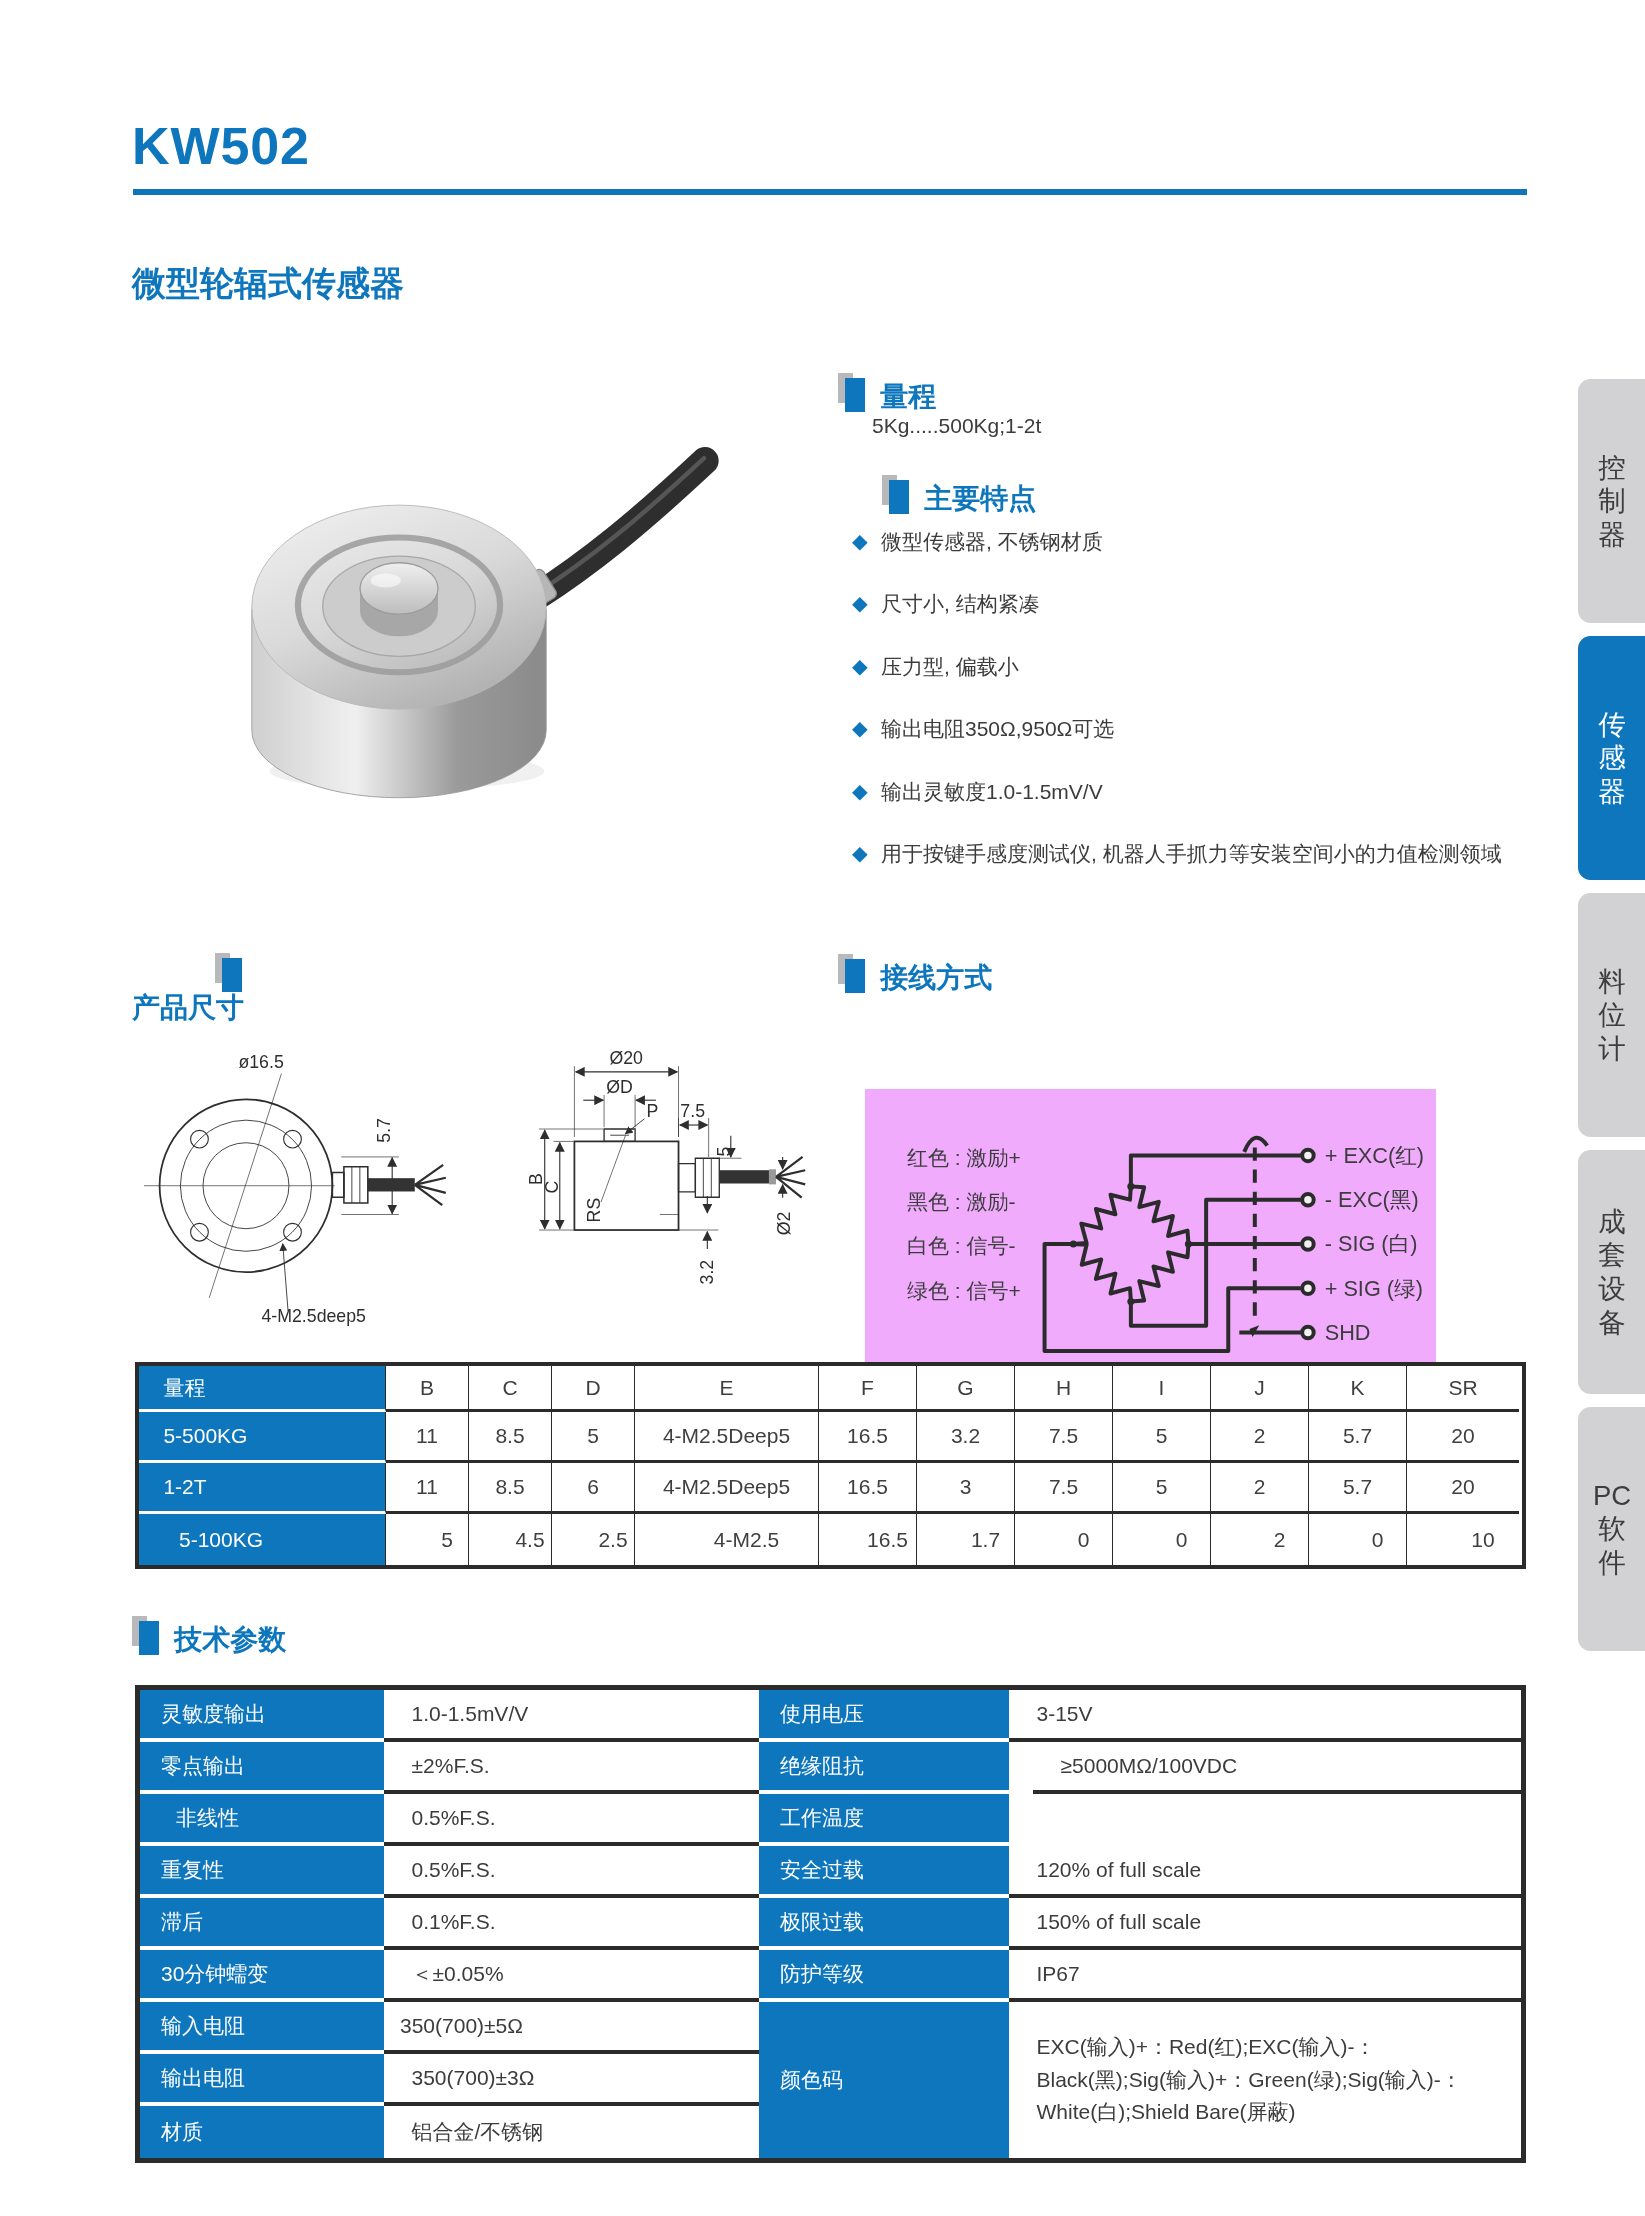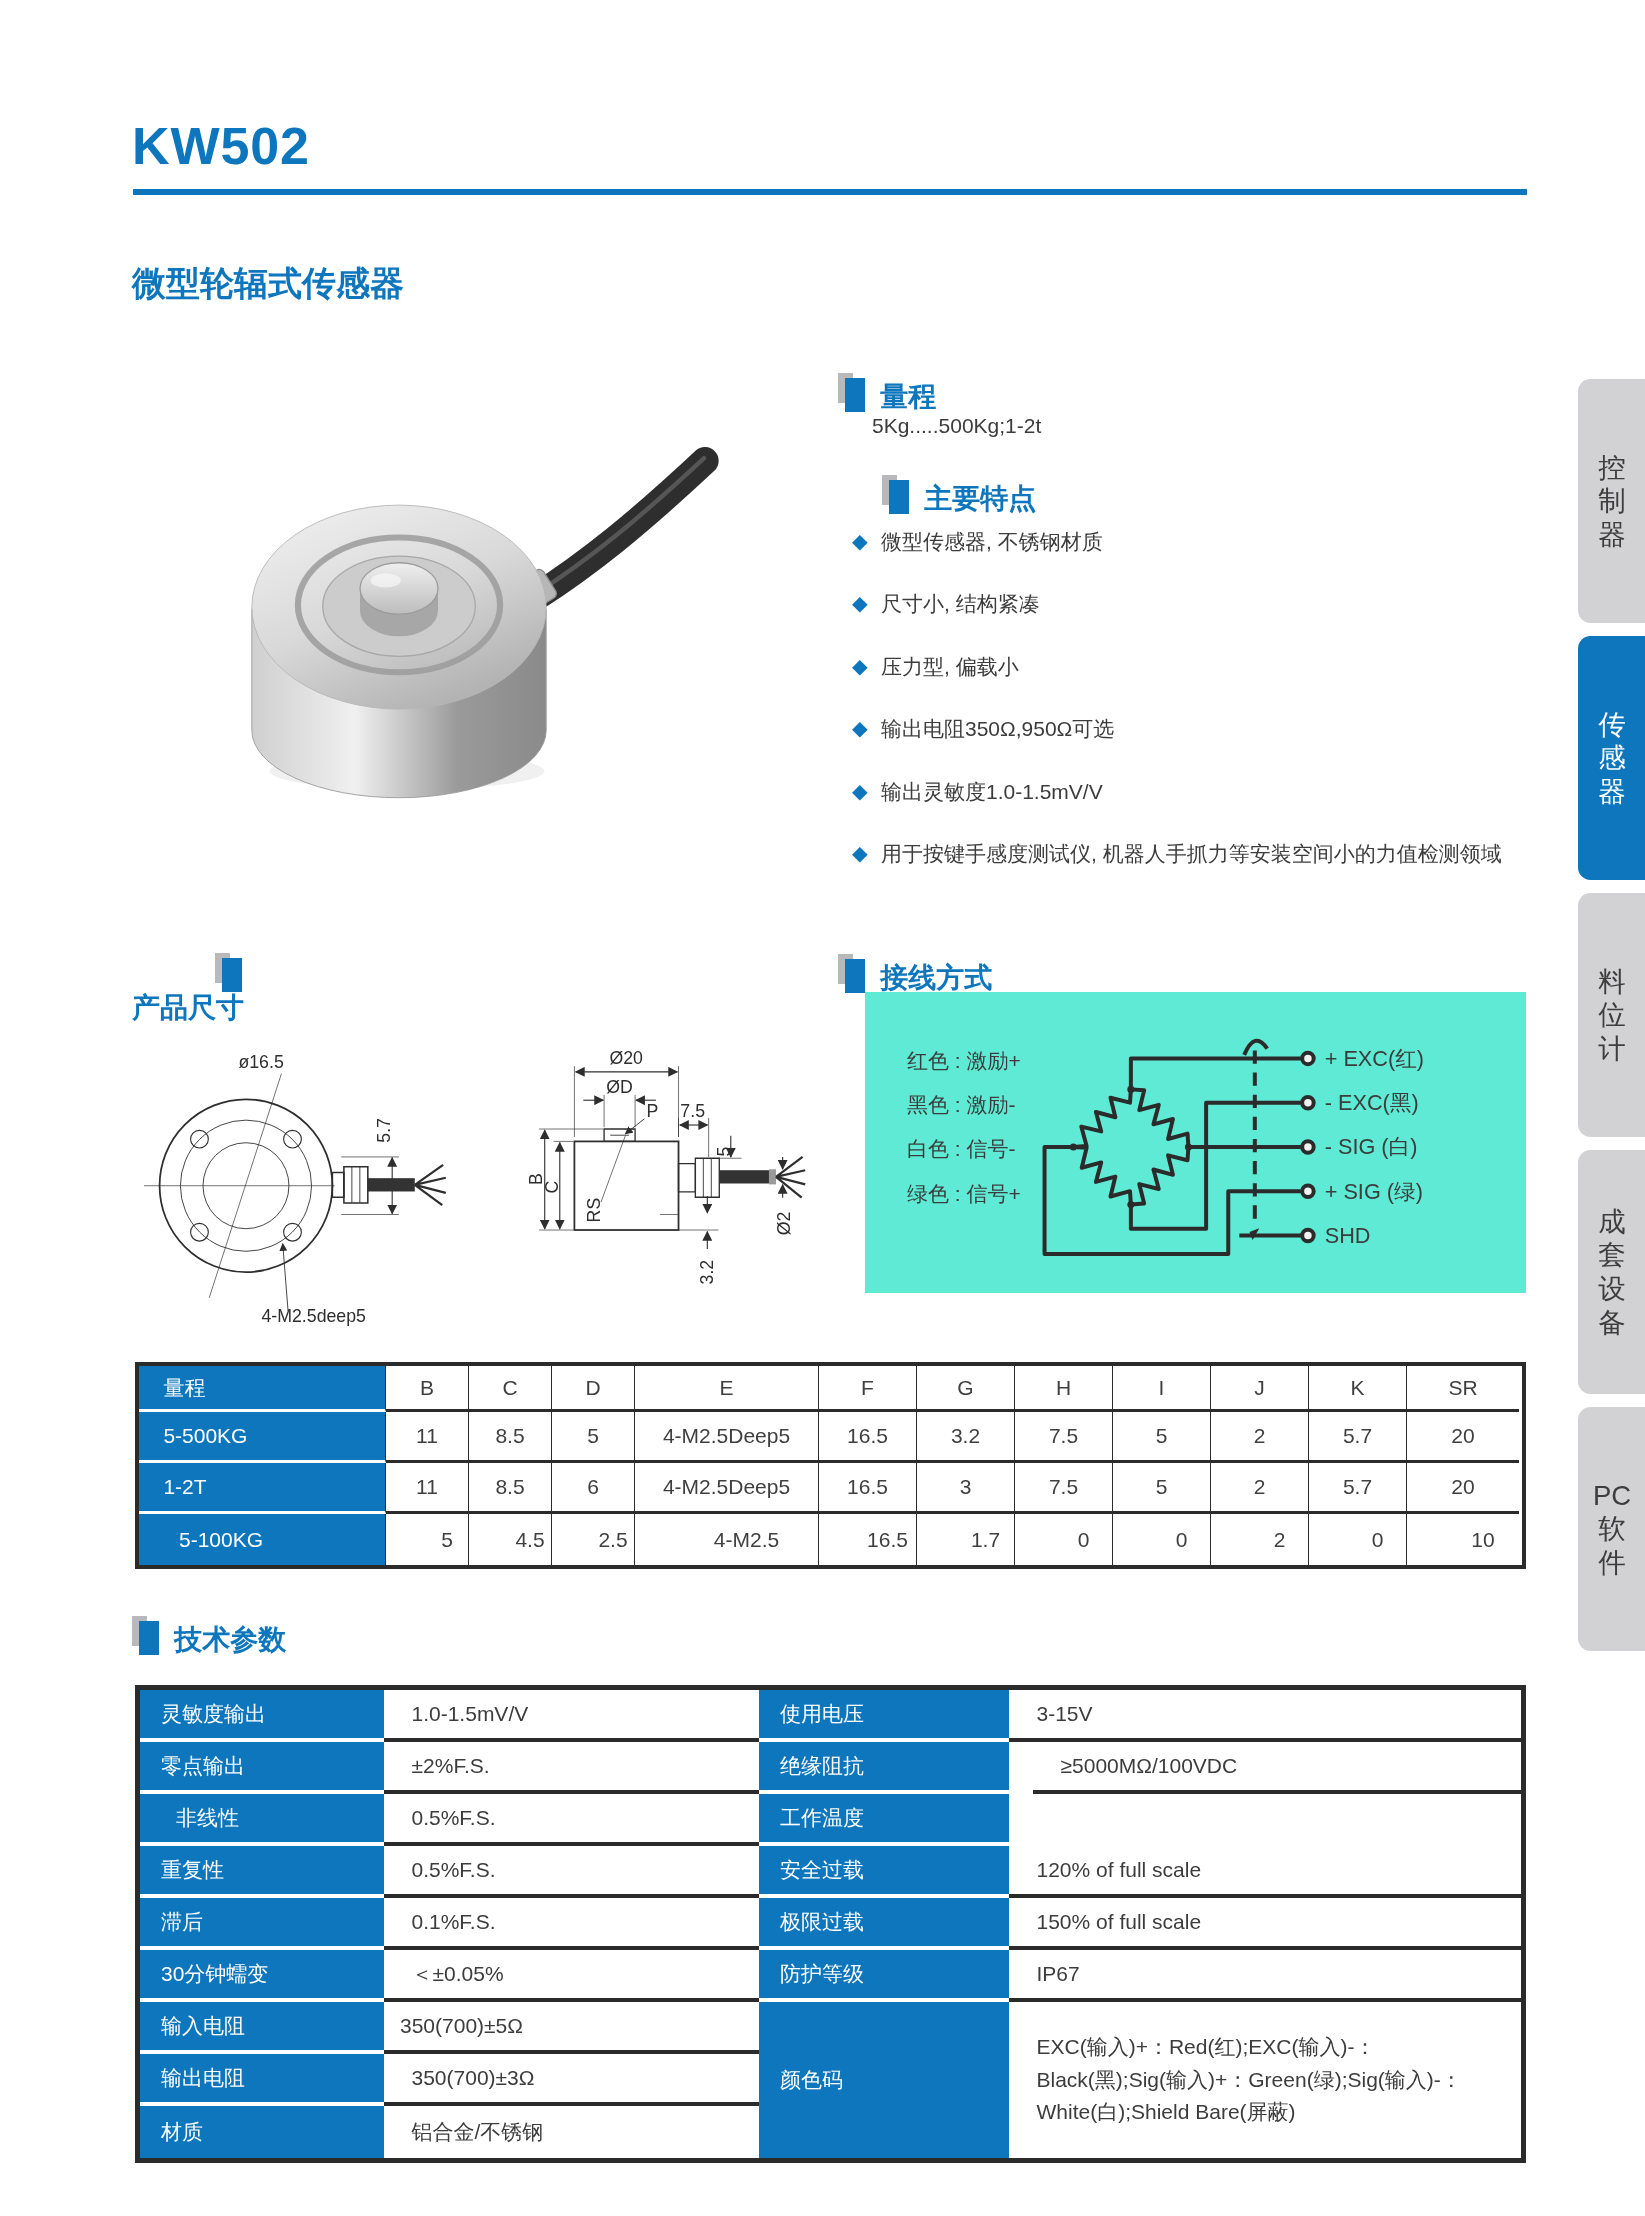--- a/index.html
+++ b/index.html
@@ -23,21 +23,21 @@
 
   .features { position:absolute; left:852px; top:527px; width:669px; list-style:none; }
   .features li { display:flex; align-items:flex-start; margin-bottom:32px; font-size:21px; line-height:1.45; color:#3c3c3c; }
   .features .dia { color:#0d76bc; font-size:20.4px; margin-right:13.3px; line-height:1.45; flex:0 0 auto; }
 
   .photo { position:absolute; left:133px; top:412px; width:634px; height:470px; }
 
   .draw { position:absolute; }
   .dtext { font-size:40px; fill:#2e2e2e; font-family:"Liberation Sans","DejaVu Sans",sans-serif; }
 
-  .wiring-panel { position:absolute; left:865px; top:992px; width:661px; height:301px; background:#5eead4; }
+  .wiring-panel { position:absolute; left:865px; top:1089px; width:571px; height:301px; background:#f0abfc; }
   .wlabel { position:absolute; left:42px; font-size:21px; color:#3c3c3c; }
 
   
   .dim-table {
     position:absolute; left:135px; top:1362px; width:1391px;
     display:grid; border:4px solid #2b2b2b; background:#fff;
     grid-template-columns: 247px 83px 83px 83px 184px 98px 98px 98px 98px 98px 98px 112px;
     grid-template-rows: 46px 51px 51px 51px;
   }
   .dim-table > div { display:flex; align-items:center; justify-content:center; font-size:21px; }

